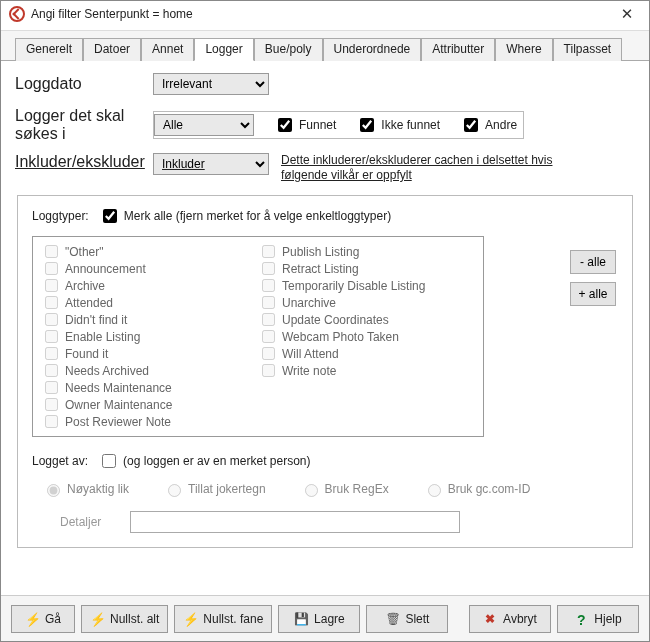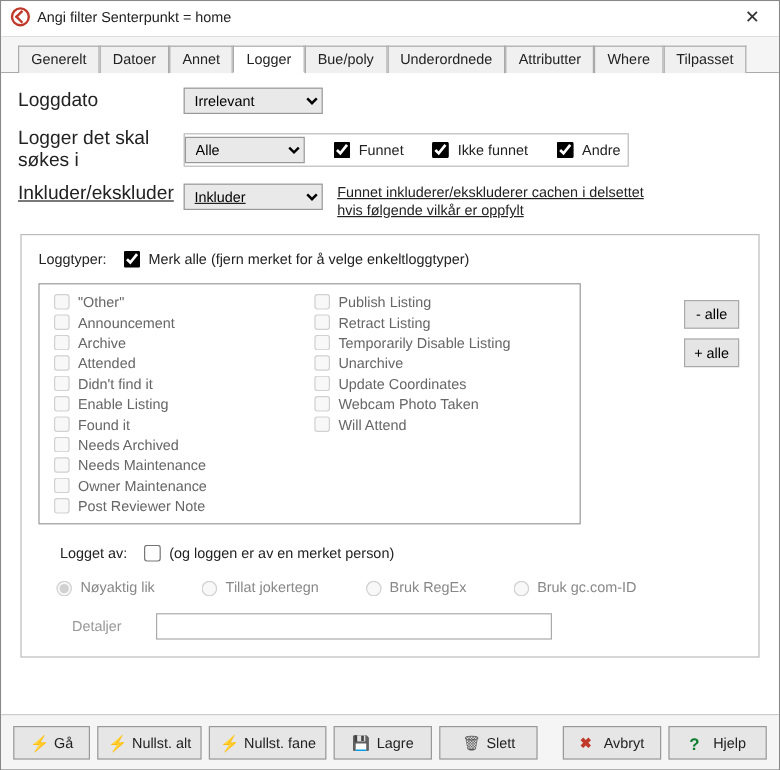--- a/index.html
+++ b/index.html
@@ -130,20 +130,21 @@
   }
 
   .footer {
     height: 46px;
     background:#f5f5f5;
     display:flex;
     align-items:center;
     gap:6px;
     padding: 0 10px;
     border-top:1px solid #ccc;
+    text-align:center;
   }
   .btn {
     height: 28px;
     min-width: 82px;
     background:#e6e6e6;
     border:1px solid #999;
     display:flex; align-items:center; justify-content:center;
     gap:6px;
     font-size:12px;
     padding: 0 8px;
@@ -210,21 +211,21 @@
           <label>Andre</label>
         </span>
       </span>
     </div>
 
     <div class="row" style="align-items:flex-start;text-decoration:underline;">
       <span class="lbl">Inkluder/ekskluder</span>
       <select class="combo wide">
         <option>Inkluder</option>
       </select>
-      <span class="note" style="margin-left:12px;max-width:280px">Funnet inkluderer/ekskluderer cachen i delsettet hvis følgende vilkår er oppfylt</span>
+      <span class="note" style="margin-left:12px;max-width:280px">Dette inkluderer/ekskluderer cachen i delsettet hvis følgende vilkår er oppfylt</span>
     </div>
 
     <div class="group">
       <div class="logtypes-row">
         <span>Loggtyper:</span>
         <span class="chkbox">
           <input type="checkbox" checked="" style="">
           <label>Merk alle (fjern merket for å velge enkeltloggtyper)</label>
         </span>
       </div>
@@ -299,30 +300,34 @@
                 <span>Update Coordinates</span>
               </div>
               <div class="listitem">
                 <input type="checkbox" disabled="" style="">
                 <span>Webcam Photo Taken</span>
               </div>
               <div class="listitem">
                 <input type="checkbox" disabled="" style="">
                 <span>Will Attend</span>
               </div>
+              <div class="listitem">
+                <input type="checkbox" disabled="" style="">
+                <span>Write note</span>
+              </div>
             </div>
         </div>
       </div>
 
       <div class="sidebtns">
         <button><span>- alle</span></button>
         <button><span>+ alle</span></button>
       </div>
 
-      <div style="display:flex; align-items:center; gap:10px; margin-top:14px;margin-left:18px;">
+      <div style="display:flex; align-items:center; gap:10px; margin-top:14px;">
         <span>Logget av:</span>
         <span class="chkbox">
           <input type="checkbox" style="">
           <label>(og loggen er av en merket person)</label>
         </span>
       </div>
 
       <div class="radio-row">
         <span class="ritem">
             <input type="radio" name="m" checked="" disabled="" style="">

